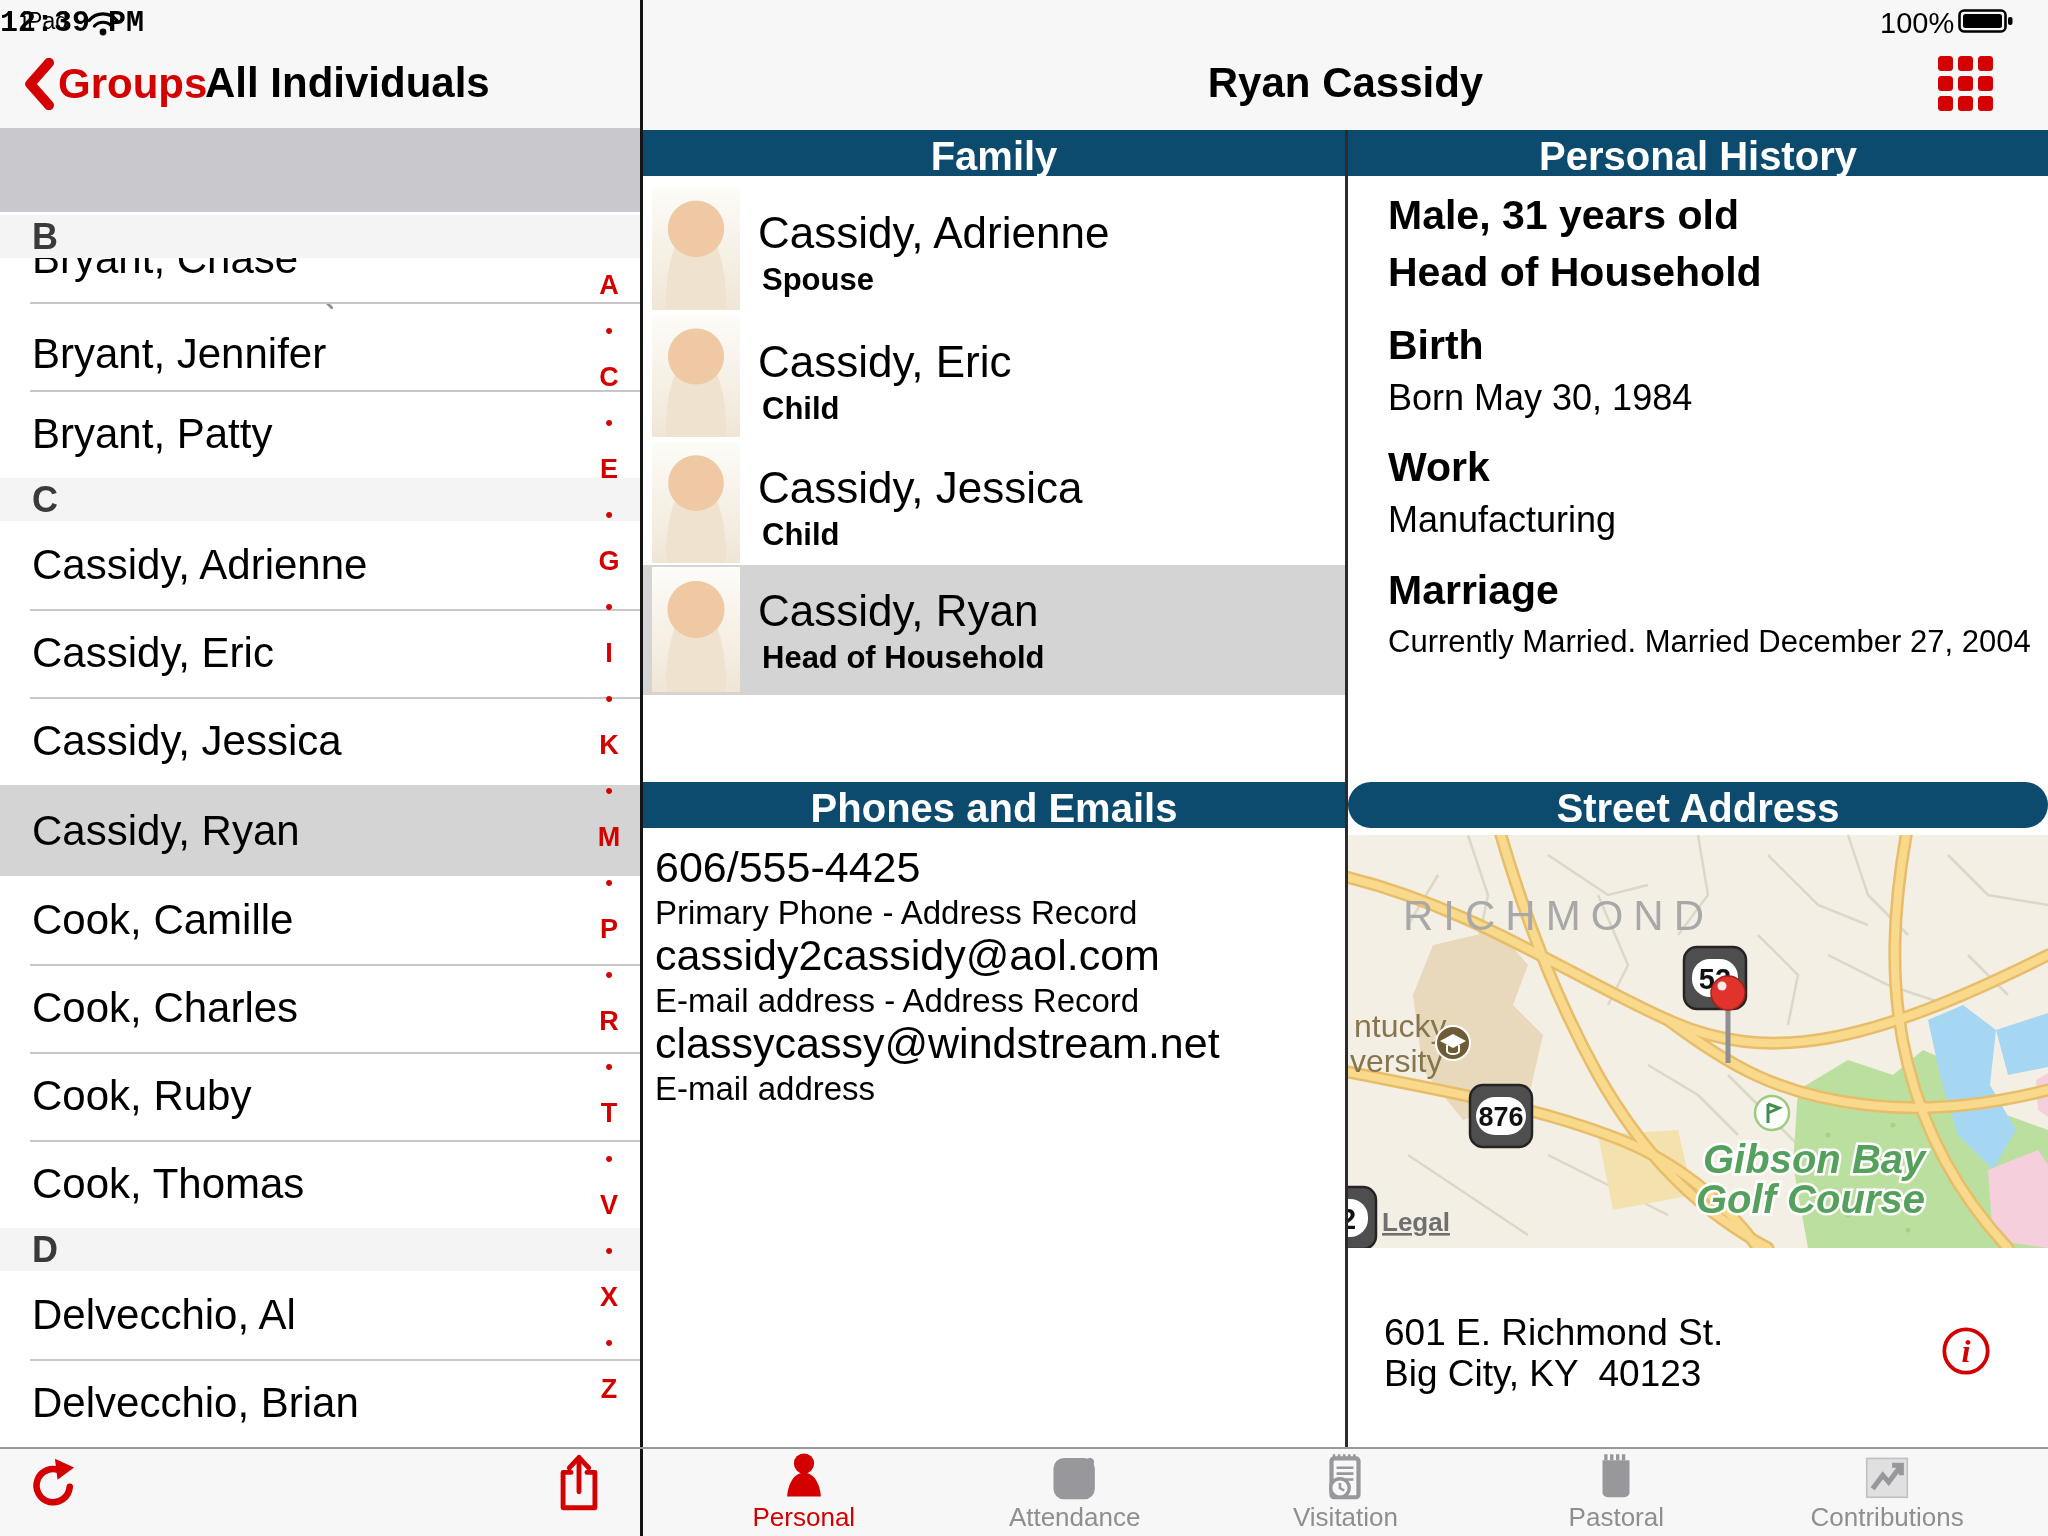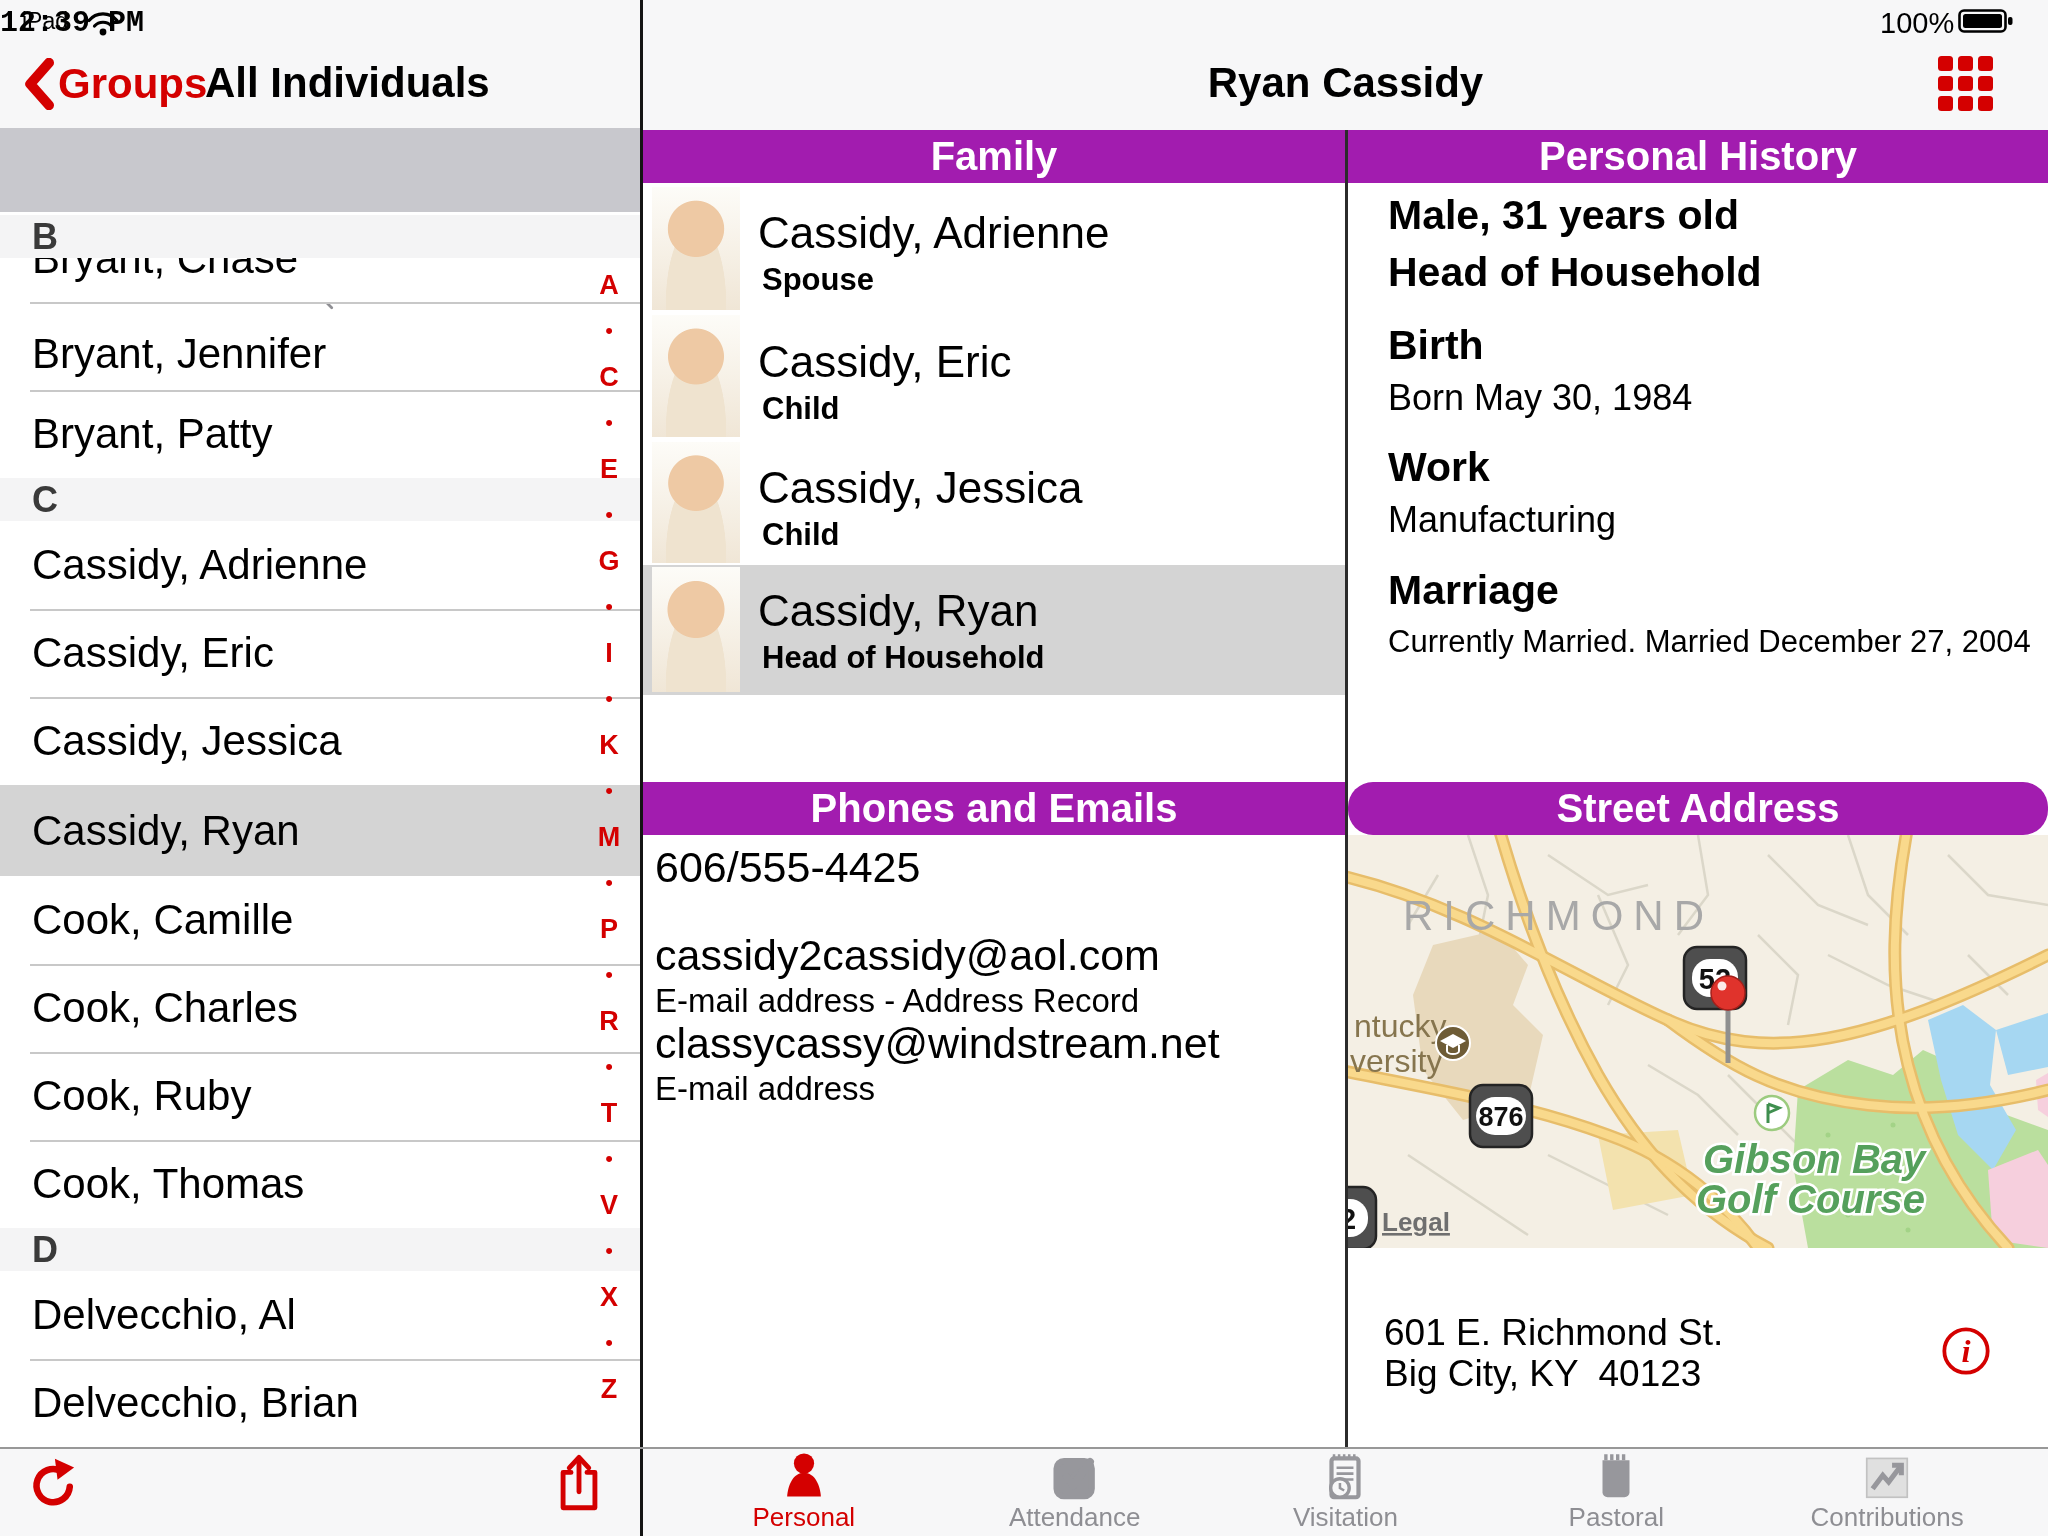--- a/index.html
+++ b/index.html
@@ -35,21 +35,21 @@
   .index-col .ltr{height:46px;line-height:46px;font-size:27px;font-weight:bold;color:#d40000;text-align:center;}
   .index-col .dot{height:46px;line-height:46px;color:#d40000;font-size:22px;text-align:center;}
   .index-col .dot::before{content:"•";}
 
   
   .vdiv-main{left:640px;top:0;width:3px;height:1536px;background:#141414;z-index:6;}
   .vdiv-mid{left:1345px;top:130px;width:3px;height:1319px;background:#2b2b2b;z-index:6;}
   .hline-tab{left:0;top:1447px;width:2048px;height:2px;background:#989898;z-index:6;}
 
   
-  .banner{height:53px;background:#a21caf;color:#fff;font-size:40px;font-weight:bold;
+  .banner{height:46px;background:#0c4a6e;color:#fff;font-size:40px;font-weight:bold;
     text-align:center;line-height:53px;z-index:4;}
 
   
   .fam-row{left:643px;width:702px;}
   .fam-row.selected{background:#d4d4d4;}
   .photo{position:absolute;left:9px;width:88px;
     background:
       radial-gradient(circle at 50% 34%,#eec9a4 0 30%,rgba(0,0,0,0) 31%),
       radial-gradient(ellipse at 50% 95%,#efe3cf 0 48%,rgba(0,0,0,0) 49%),
       linear-gradient(#fdfcf8,#f0e6d6);}
@@ -253,20 +253,21 @@
   <div class="abs ph-line ph-bold" style="top:192px;">Male, 31 years old</div>
   <div class="abs ph-line ph-bold" style="top:249px;">Head of Household</div>
   <div class="abs ph-line ph-bold" style="top:322px;">Birth</div>
   <div class="abs ph-line ph-val" style="top:377px;">Born May 30, 1984</div>
   <div class="abs ph-line ph-bold" style="top:444px;">Work</div>
   <div class="abs ph-line ph-val" style="top:499px;">Manufacturing</div>
   <div class="abs ph-line ph-bold" style="top:567px;">Marriage</div>
   <div class="abs ph-line ph-val-sm" style="top:624px;">Currently Married. Married December 27, 2004</div>
 
   <div class="abs pe-val" style="top:843px;">606/555-4425</div>
+  <div class="abs pe-lab" style="top:894px;">Primary Phone - Address Record</div>
   <div class="abs pe-val" style="top:931px;">cassidy2cassidy@aol.com</div>
   <div class="abs pe-lab" style="top:982px;">E-mail address - Address Record</div>
   <div class="abs pe-val" style="top:1019px;">classycassy@windstream.net</div>
   <div class="abs pe-lab" style="top:1070px;">E-mail address</div>
 
   <div class="abs map-box">
     <svg width="700" height="413" viewBox="0 0 700 413" style="display:block;">
       <rect x="0" y="0" width="700" height="413" fill="#f4efe4"></rect>
 
       <g fill="none" stroke="#dbd7c9" stroke-width="2.5">

